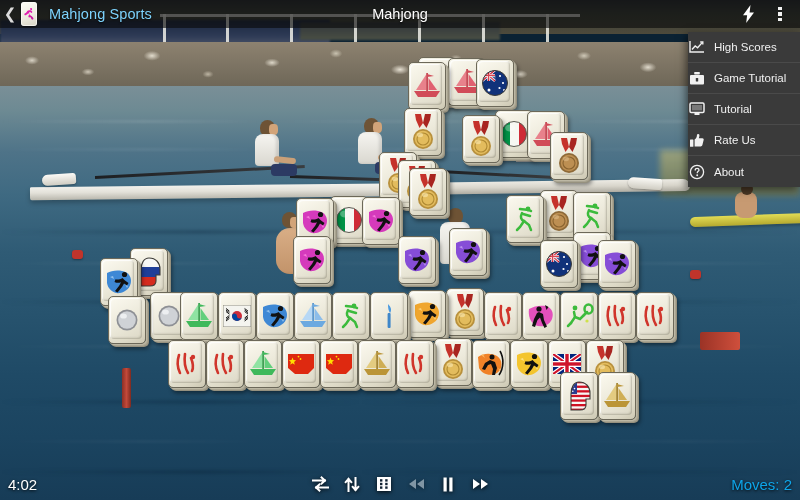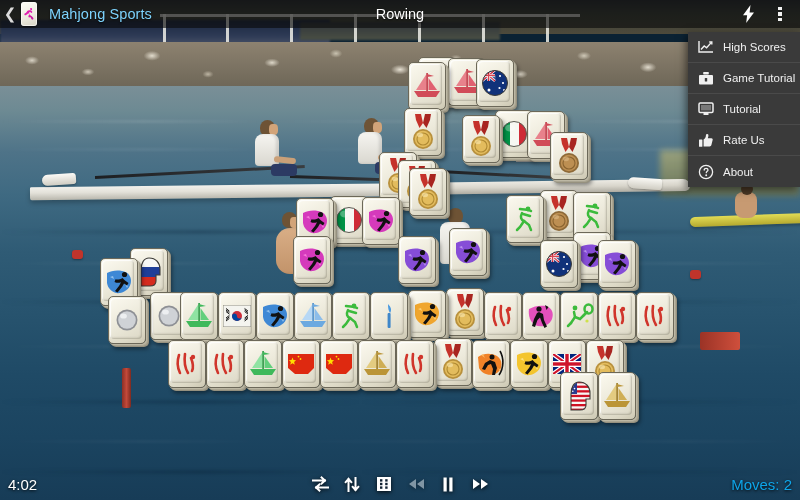--- a/index.html
+++ b/index.html
@@ -209,21 +209,21 @@
   .kebab{ display:flex; flex-direction:column; gap:2px; }
   .kebab i{ display:block; width:3.5px; height:3.5px; background:#f2f2f2; }
 
   
   #menu{
     position:absolute; right:0; top:32px; width:112px;
     background:#3a3a3a; z-index:60;
     box-shadow: -2px 3px 8px rgba(0,0,0,.55);
   }
   .menu-item{
-    display:flex; align-items:center; height:31px; padding-left:9px;
+    display:flex; align-items:center; height:31px; 
     color:#f0f0f0; font-size:11.5px; cursor:pointer;
     border-bottom:1px solid #4a4a4a;
   }
   .menu-item:last-child{ border-bottom:none; }
   .menu-item .mi-icon{
     width:17px; height:17px; margin-right:9px; flex:0 0 17px;
     display:flex; align-items:center; justify-content:center;
   }
   .menu-item .mi-label{ white-space:nowrap; }
 
@@ -1050,21 +1050,21 @@
     <div class="back-chevron">❮</div>
     <div class="app-tile-icon">
       <svg width="12" height="16" viewBox="0 0 12 16" aria-hidden="true">
         <path d="M7.6 2.1c.9-.3 1.7.4 1.5 1.3-.2.8-1.2 1-1.7.4-.4-.5-.3-1.4.2-1.7z" fill="#e01fb0"></path>
         <path d="M6.2 4.3c1.3-.5 2.6.2 3 1.3.2.8-.3 1.4-.9 1.3-.6-.1-.8-.8-1.4-.8-.8 0-1 .9-.6 1.6.5.9 1.6 1.5 1.4 2.6-.1.9-1 1.4-1.7 1.1-.8-.3-.8-1.2-.4-1.8.3-.5.9-.9.7-1.5-.2-.6-1-.6-1.5-.3-.8.4-1.3 1.3-2.1 1.5-.8.2-1.5-.5-1.3-1.3.2-.9 1.3-1 1.9-1.6.8-.7 1-1.9 2.9-2.1z" fill="#e01fb0"></path>
         <path d="M8.4 9.9c.8.7 1.7 1.3 2 2.4.2.9-.7 1.7-1.5 1.3-.8-.4-.7-1.4-1.2-2-.4-.5-1-.8-1.2-1.4.5-.5 1.2-.6 1.9-.3z" fill="#c918a0"></path>
       </svg>
     </div>
     <div class="app-title">Mahjong Sports</div>
 
-    <div class="bar-title">Rowing</div>
+    <div class="bar-title">Mahjong</div>
 
     <div class="top-actions">
       <div class="top-btn">
         <svg width="13" height="18" viewBox="0 0 13 18" aria-hidden="true">
           <path d="M8.5 0 1 10.2h4.1L4.2 18 12 7.4H7.6z" fill="#ffffff"></path>
         </svg>
       </div>
       <div class="top-btn">
         <span class="kebab">
             <i></i>

